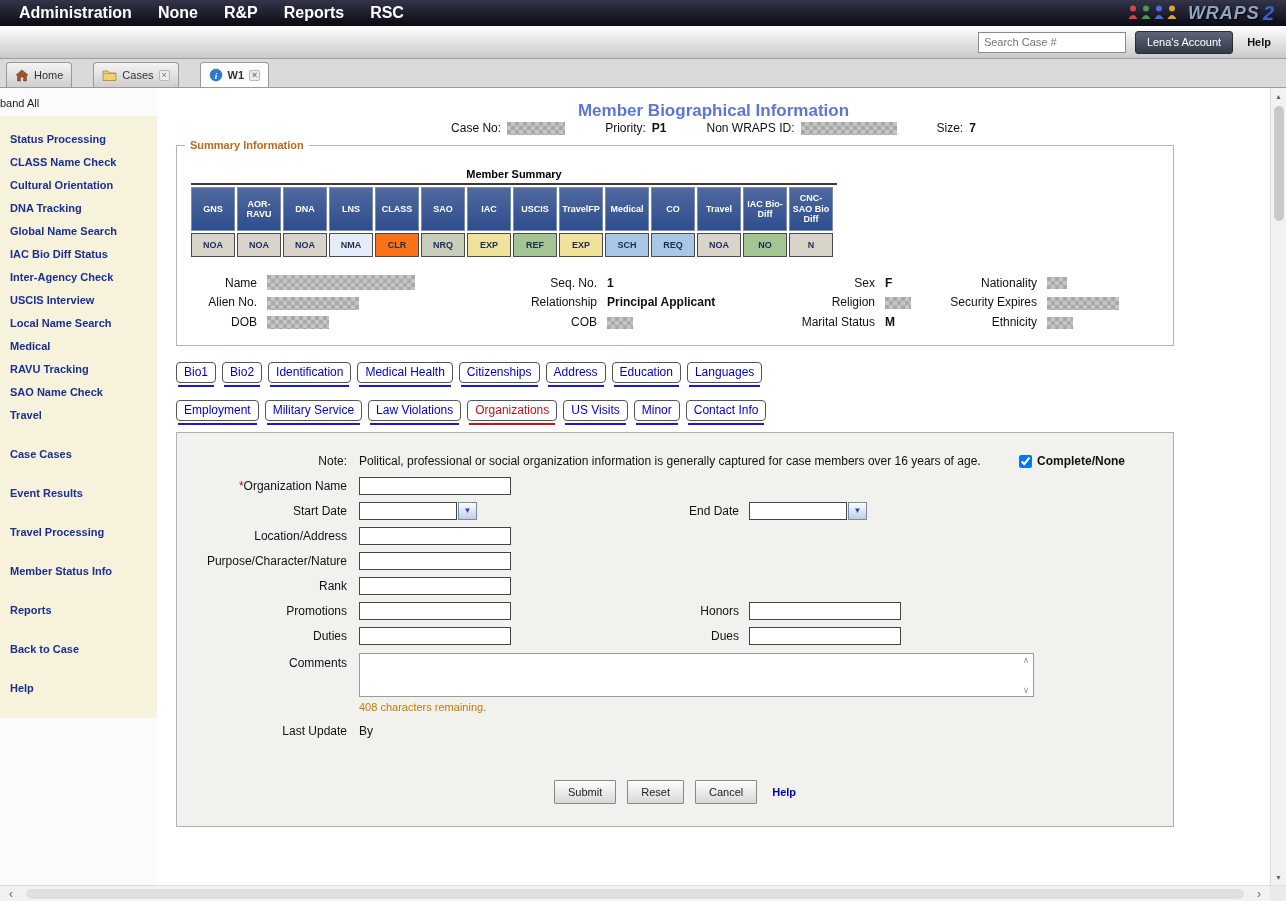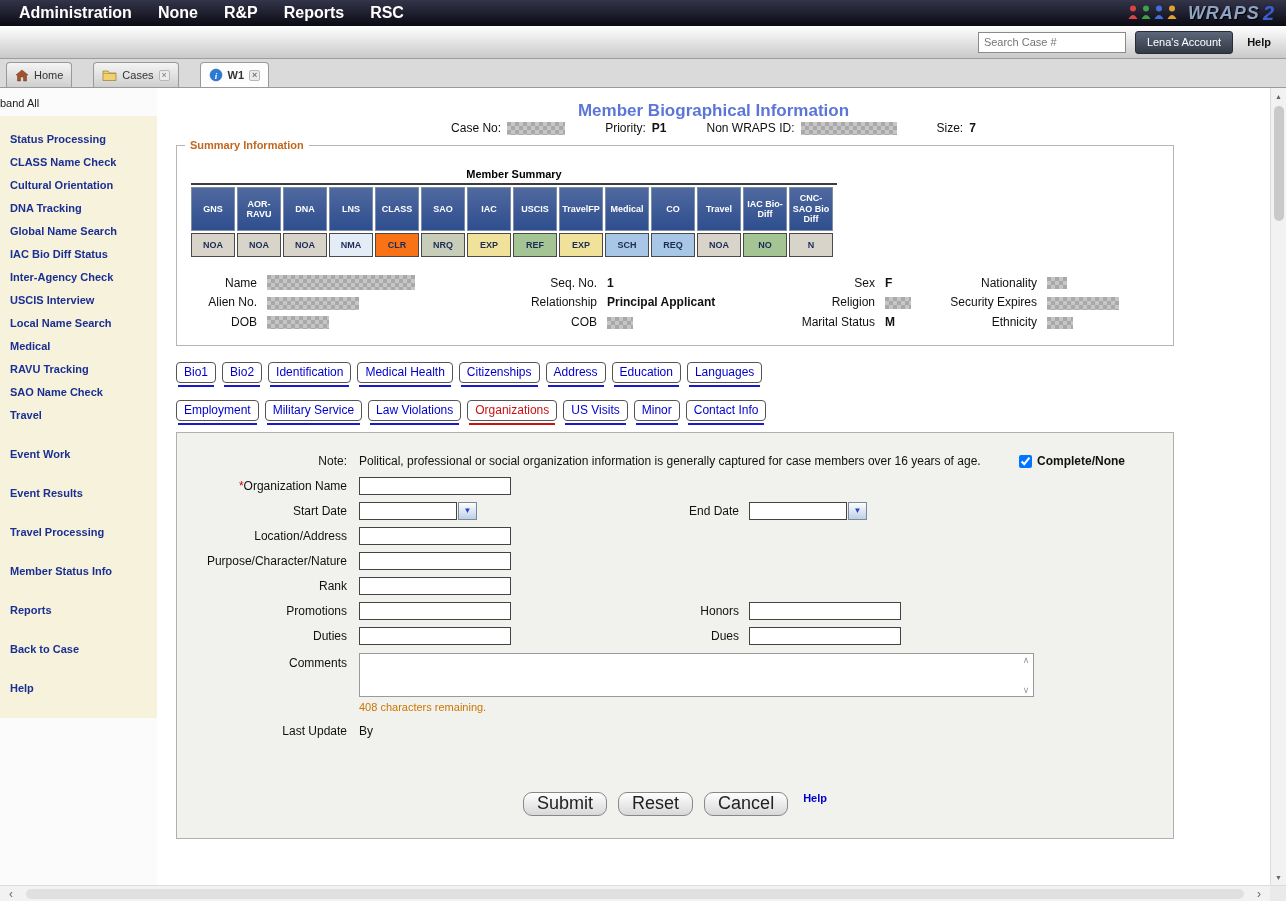--- a/index.html
+++ b/index.html
@@ -114,22 +114,22 @@
   .comments-wrap { margin-left:12px; width:675px; height:44px; border:1px solid #9a9a9a;
                    background:#fff; display:flex; }
   .comments-ta { flex:1; border:none; resize:none; outline:none; font-size:12px; padding:2px 3px;
                  font-family:"Liberation Sans",sans-serif; }
   .ta-scroll { width:14px; display:flex; flex-direction:column; justify-content:space-between;
                align-items:center; color:#999; font-size:9px; padding:1px 0; }
   .chars-remaining { color:#cc7700; font-size:11px; margin:4px 0 6px 182px; }
   .nodata-box { margin:16px 0 0 182px; width:675px; height:18px; border:1px solid #8a8a8a;
                 background:#fff; font-size:12px; padding:1px 4px; color:#111; }
   .btn-row { display:flex; justify-content:center; align-items:center; gap:11px; margin-top:36px; }
-  .btn { height:24px; padding:0 13px; font-size:18px; color:#222; border:1px solid #888;
-         border-radius:9px; background:linear-gradient(#fefefe,#d8d8d8); cursor:pointer;margin-top:12px; }
+  .btn { height:24px; padding:0 13px; font-size:11px; color:#222; border:1px solid #888;
+         border-radius:1px; background:linear-gradient(#fefefe,#d8d8d8); cursor:pointer; }
   .help-link { color:#0000cc; font-size:11px; font-weight:bold; margin-left:4px; cursor:pointer; }
 
   
   .vscroll { width:16px; flex:0 0 auto; background:#f2f2f2; border-left:1px solid #ddd;
              display:flex; flex-direction:column; align-items:center; }
   .vs-btn { height:16px; width:16px; font-size:7px; color:#666; display:flex; align-items:center;
             justify-content:center; cursor:pointer; }
   .vs-thumb { width:10px; height:115px; background:#c9c9c9; border-radius:5px; margin-top:2px; }
   .vs-fill { flex:1; }
   .hscroll { height:16px; flex:0 0 auto; background:#f2f2f2; border-top:1px solid #ddd;
@@ -207,21 +207,21 @@
         <div class="side-item">DNA Tracking</div>
         <div class="side-item">Global Name Search</div>
         <div class="side-item">IAC Bio Diff Status</div>
         <div class="side-item">Inter-Agency Check</div>
         <div class="side-item">USCIS Interview</div>
         <div class="side-item">Local Name Search</div>
         <div class="side-item">Medical</div>
         <div class="side-item">RAVU Tracking</div>
         <div class="side-item">SAO Name Check</div>
         <div class="side-item">Travel</div>
-        <div class="side-item gap">Event Work</div>
+        <div class="side-item gap">Case Cases</div>
         <div class="side-item gap">Event Results</div>
         <div class="side-item gap">Travel Processing</div>
         <div class="side-item gap">Member Status Info</div>
         <div class="side-item gap">Reports</div>
         <div class="side-item gap">Back to Case</div>
         <div class="side-item gap">Help</div>
       </div>
     </div>
 
     <div class="content">

